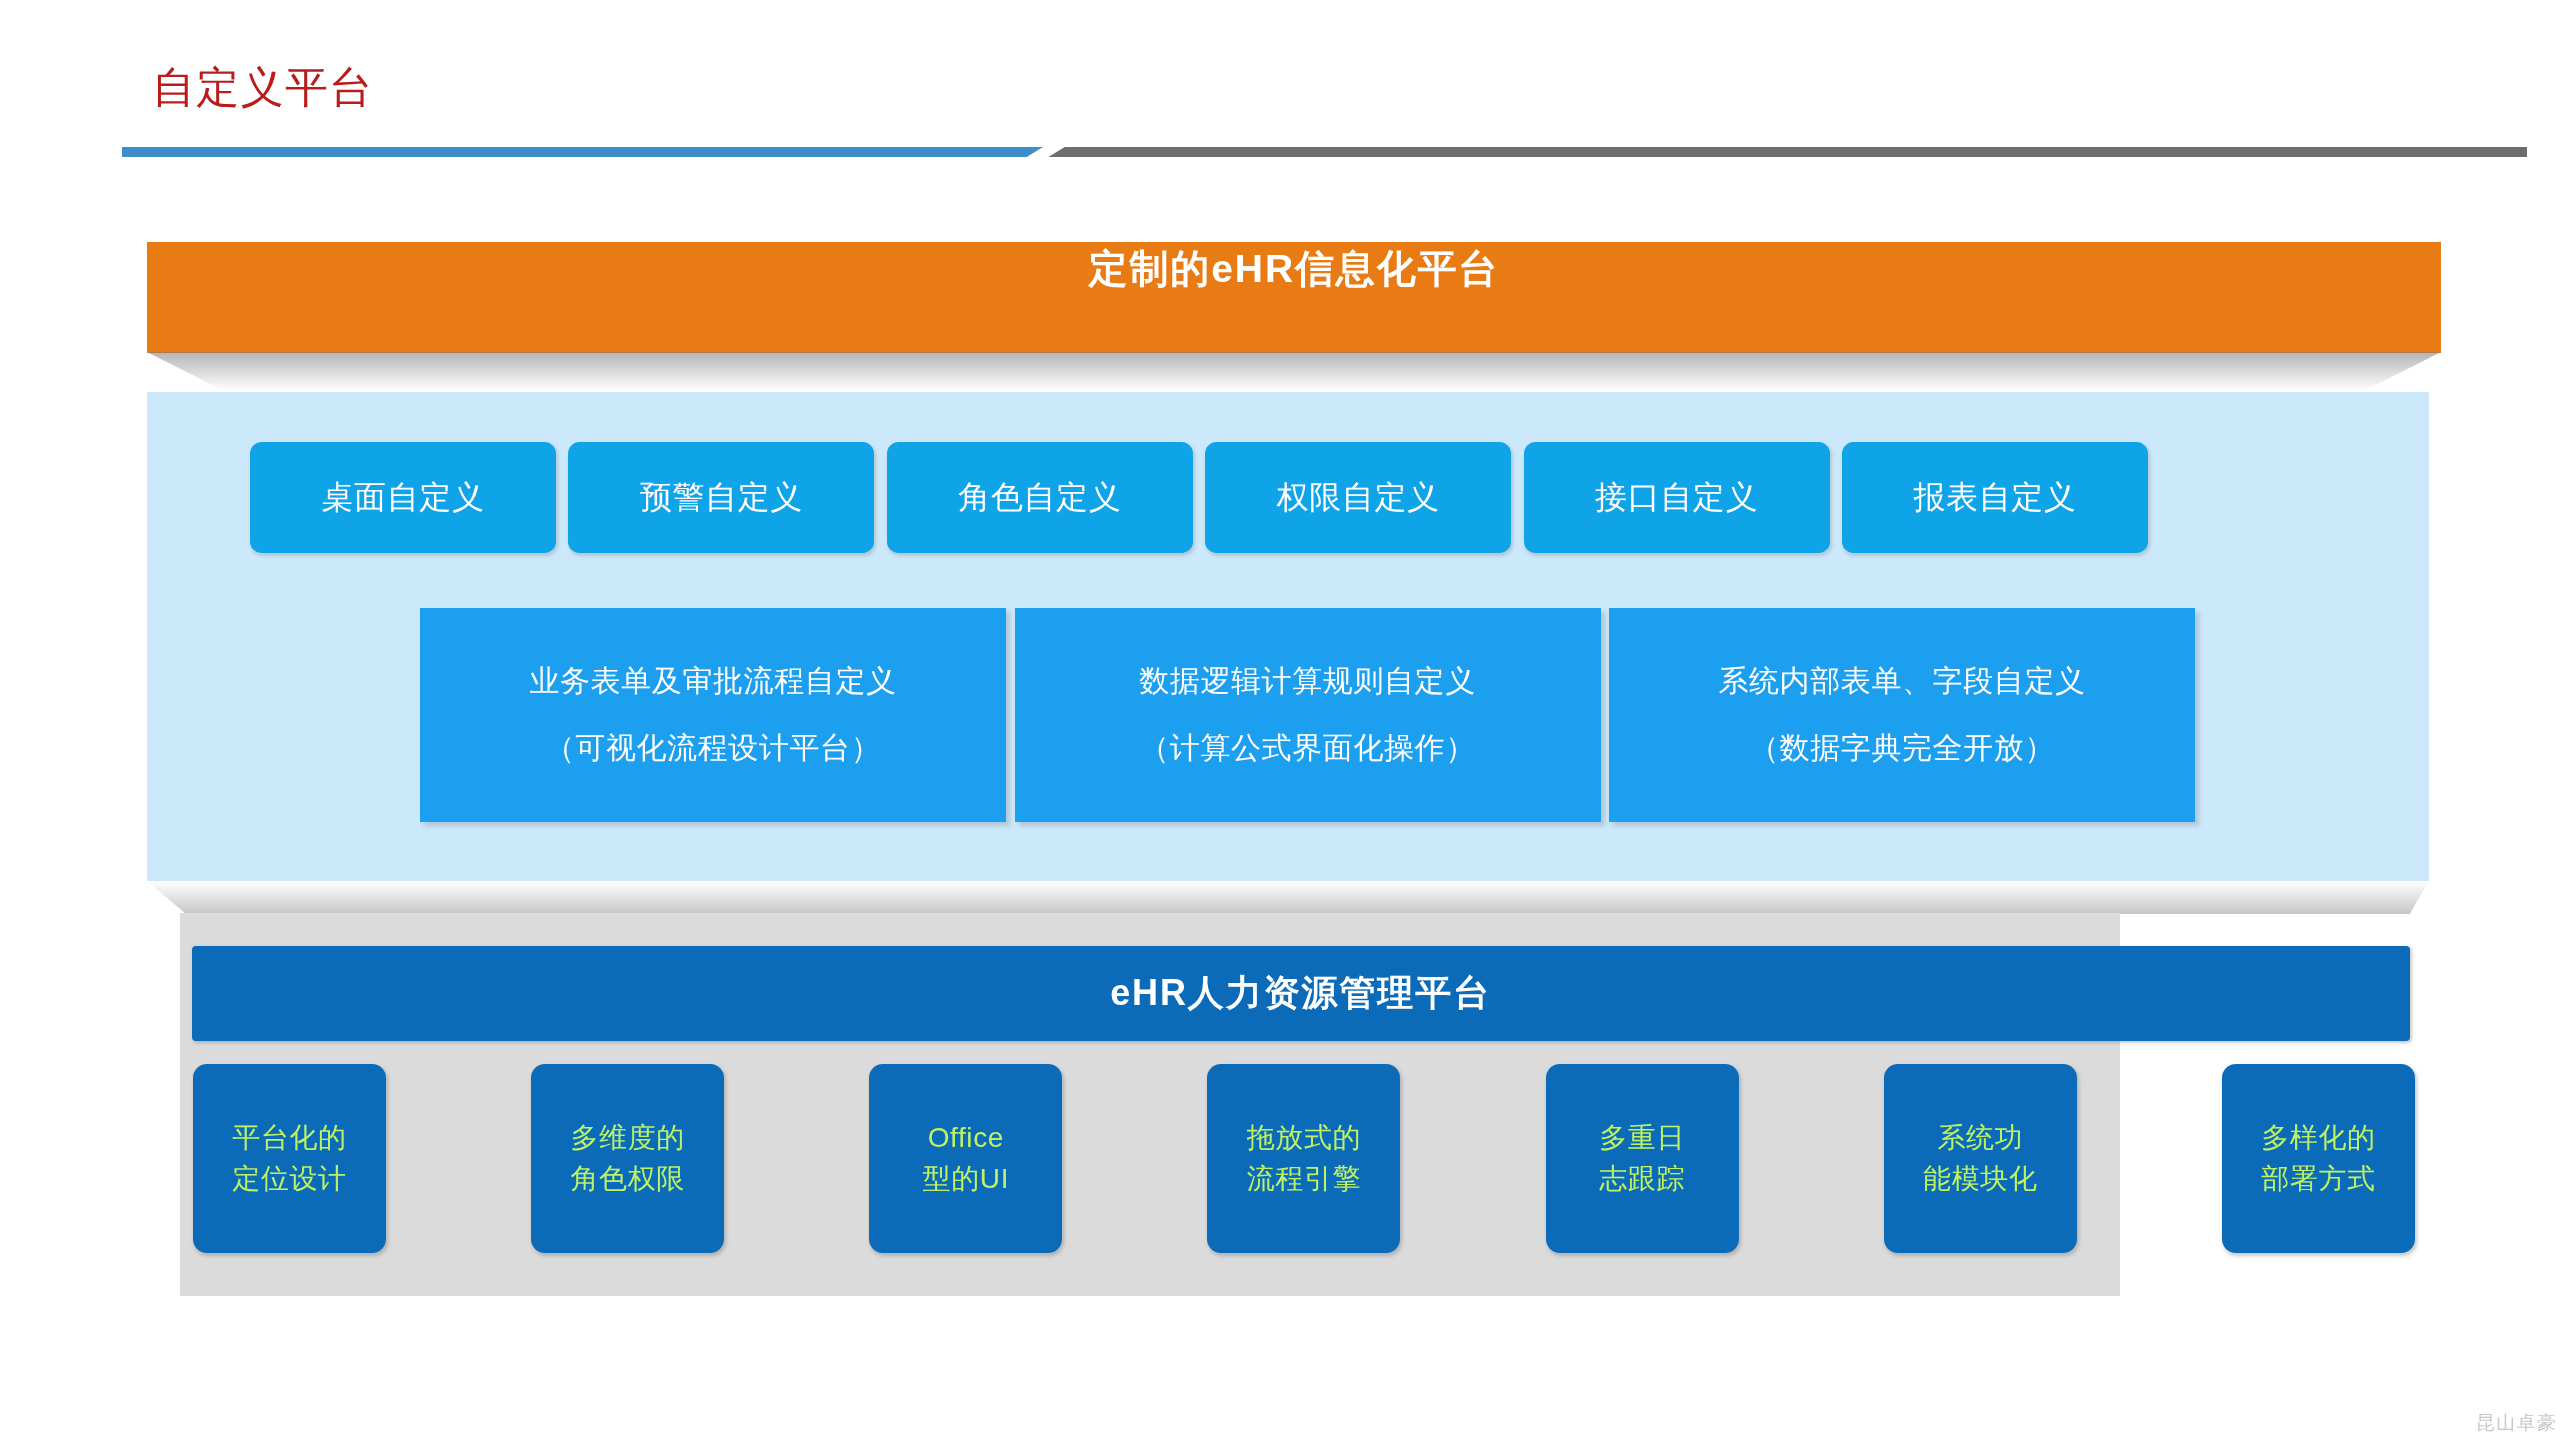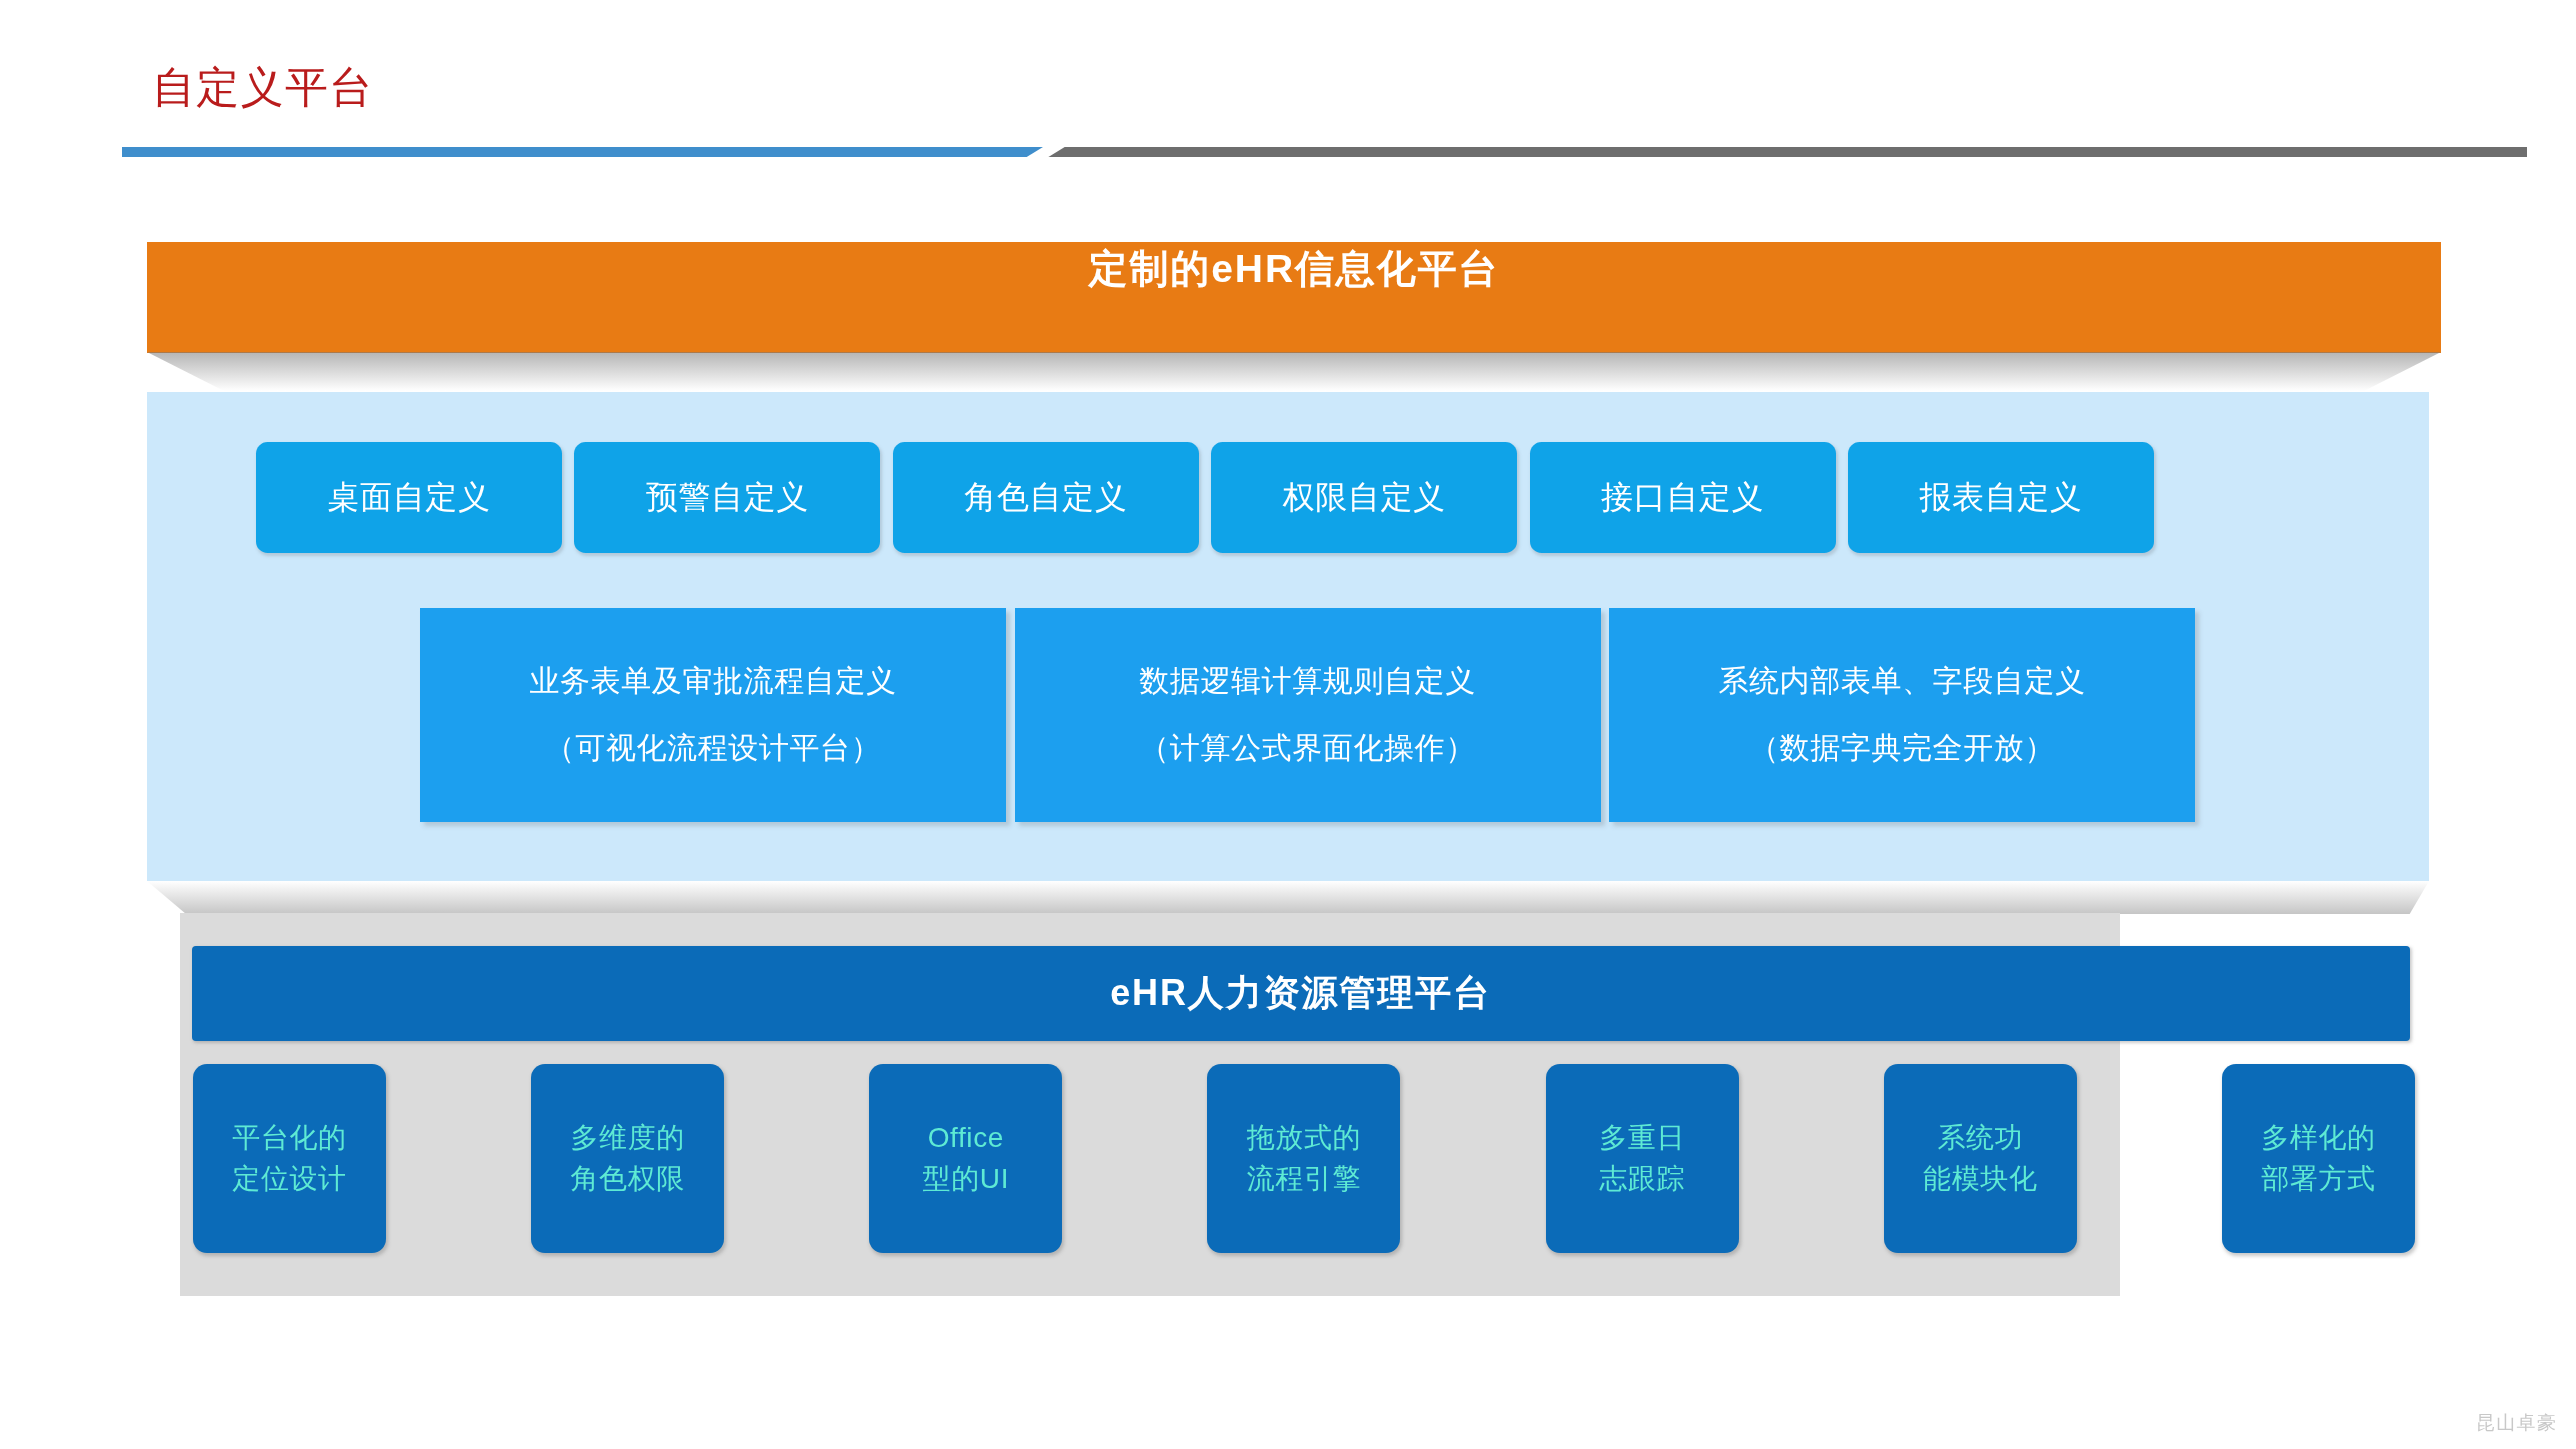--- a/index.html
+++ b/index.html
@@ -64,21 +64,20 @@
     left:147px; top:392px;
     width:2282px; height:489px;
     background:#CCE8FB;
   }
   #chip-row {
     position:absolute;
     left:103px; top:50px;
     width:1898px;
     display:flex;
     justify-content:space-between;
-    margin-left:6px;
   }
   .chip {
     width:306px; height:111px;
     background:#0FA3E8;
     border-radius:11.6px;
     display:flex; align-items:center; justify-content:center;
     box-shadow:1.9px 2.6px 3.2px rgba(120,130,140,0.30);
   }
   .chip-label {
     font-size:32px;
@@ -150,21 +149,21 @@
   }
   .pillar {
     width:193px; height:189px;
     background:#0B6BB8;
     border-radius:14px;
     display:flex; flex-direction:column;
     align-items:center; justify-content:center;
     box-shadow:1.9px 2.6px 3.9px rgba(120,120,120,0.40);
   }
   .pillar-line {
-    font-size:28px; color:#5eead4;
+    font-size:28px; color:#bef264;
     letter-spacing:0.6px; white-space:nowrap;
     line-height:1.45;
   }
 
   
   #watermark {
     position:absolute;
     left:2476px; top:1410px;
     font-size:19px;
     color:#c8c8c8;

